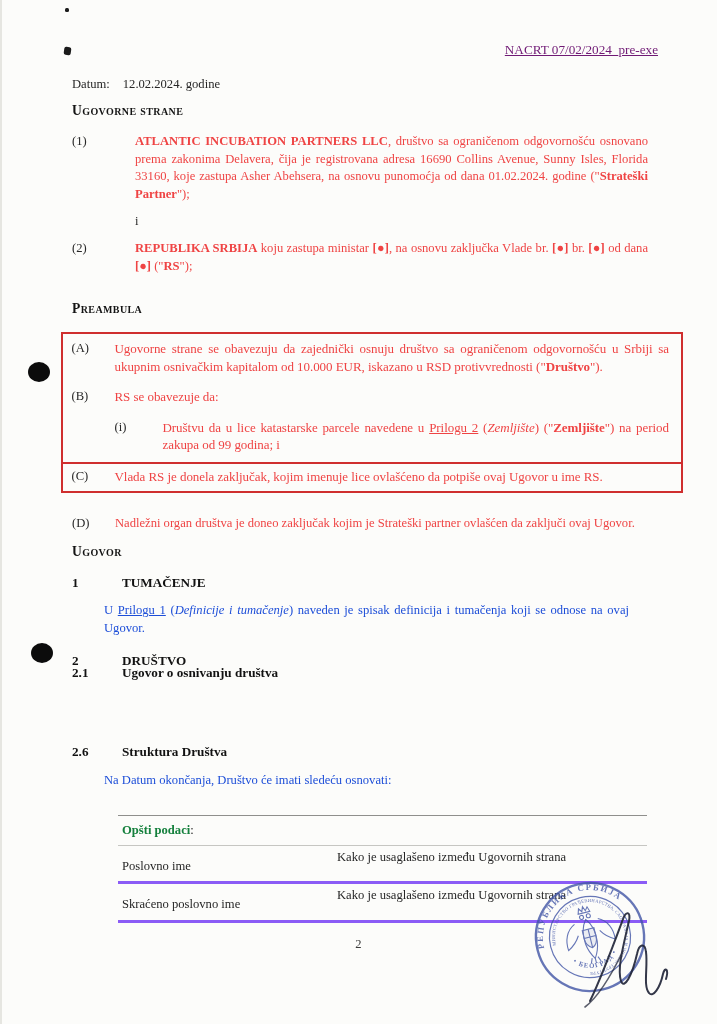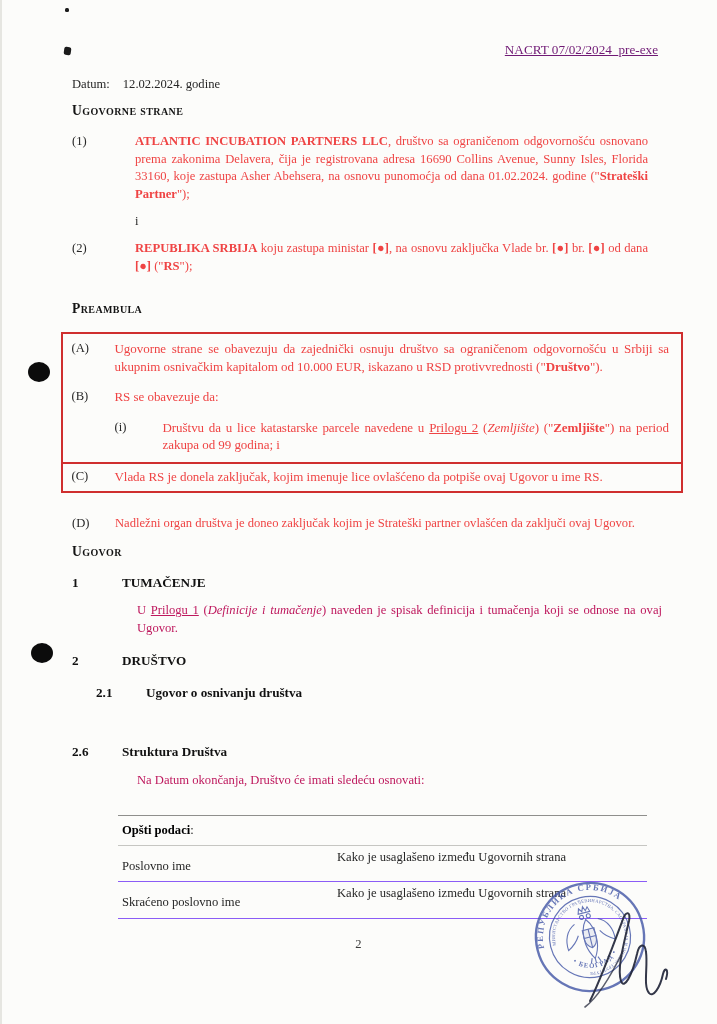--- a/index.html
+++ b/index.html
@@ -47,31 +47,31 @@
   .gap-i{margin-top:13px;}
   .gap-ii{margin-top:12px;}
   .box-divider{margin:8px -12px 0 -8.5px;border-top:2.2px solid #cf2e2e;}
   .row-c{padding:4px 0 6px 0;}
 
   .item-d{top:515px;left:72px;width:577px;grid-template-columns:43px 1fr;}
 
   .clause-h{position:absolute;left:72px;display:grid;grid-template-columns:50px 1fr;font-weight:bold;color:#121212;font-size:13.2px;}
   .c1{top:574px;}
   .c2{top:652px;}
-  .s21{top:684px;margin-left:24px;}
+  .s21{top:664px;}
   .s22{top:743px;}
-  .para{position:absolute;left:137px;color:#be185d;}
+  .para{position:absolute;left:104px;color:#1d4ed8;}
   .p-c1{top:602px;width:525px;}
   .p-s21{top:712px;}
   .p-s22{top:772px;}
 
   .s-table{position:absolute;top:815px;left:118px;width:529px;border-top:1.2px solid #8f8f8c;}
   .t-head{padding:6px 0 5px 4px;border-bottom:1px solid #c6c6c2;}
-  .t-head-b{font-weight:bold;color:#000000;}
-  .t-row{display:grid;grid-template-columns:215px 1fr;border-bottom:1px solid #8b5cf6;}
+  .t-head-b{font-weight:bold;color:#15803d;}
+  .t-row{display:grid;grid-template-columns:215px 1fr;border-bottom:3px solid #8b5cf6;}
   .t-label{padding:12px 0 6px 4px;}
   .t-value{padding:3px 0 0 4px;}
 
   .pagenum{position:absolute;top:936px;left:0;width:717px;text-align:center;color:#3a3a3a;}
 
   .stamp-svg{position:absolute;left:505px;top:855px;}
 </style>
 </head>
 <body>
 

